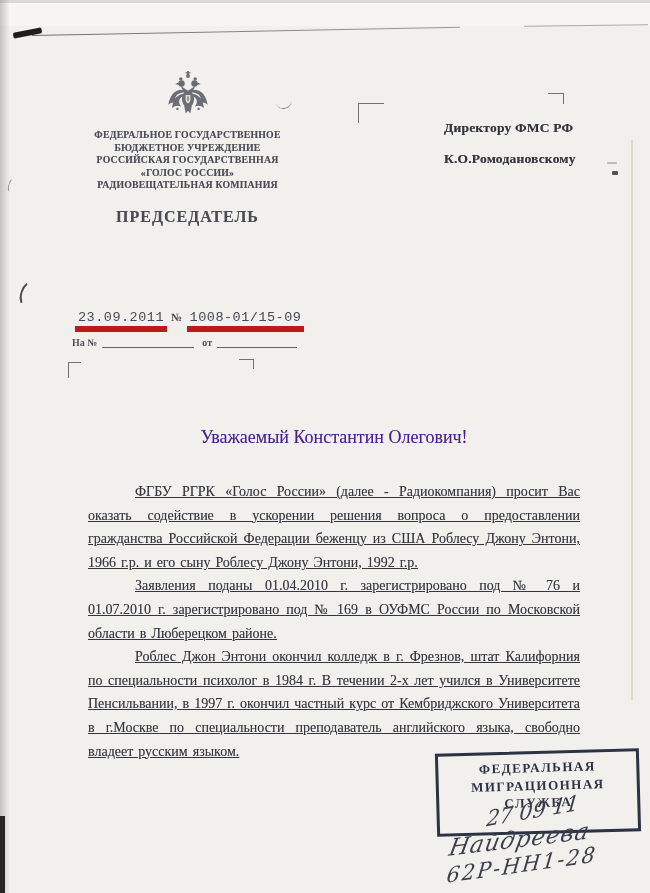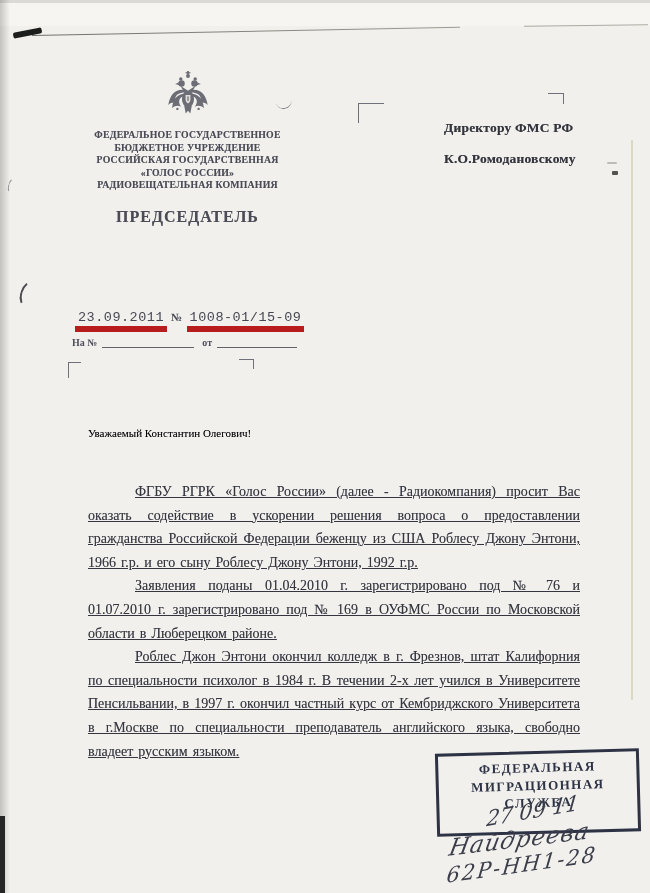--- a/index.html
+++ b/index.html
@@ -48,22 +48,22 @@
   .ref-row .nsign{font-family:"Liberation Serif",serif;font-size:11px;font-weight:bold;margin:0 4px;}
   .reply-row{position:absolute;left:72px;top:337px;font-size:10px;font-weight:bold;color:#4e4e5a;white-space:nowrap;}
   .reply-row .line{display:inline-block;border-bottom:1px solid #63636c;height:9px;vertical-align:bottom;}
   .reply-row .l1{width:92px;margin-left:5px;}
   .reply-row .l2{width:80px;margin-left:5px;}
   .reply-row .from{margin-left:8px;}
   
   .addressee{position:absolute;left:400px;top:112px;font-size:13.5px;font-weight:bold;
     line-height:31px;color:#33343e;letter-spacing:.2px;text-shadow:0 0 .4px rgba(50,50,62,.5);margin-left:44px;}
   
-  .salutation{position:absolute;left:88px;top:427px;width:492px;
-    font-size:11px;color:#000000;text-shadow:0 0 .4px rgba(50,50,62,.4);}
+  .salutation{position:absolute;left:88px;top:427px;width:492px;text-align:center;
+    font-size:18px;color:#4c1d95;text-shadow:0 0 .4px rgba(50,50,62,.4);}
   .body-text{position:absolute;left:88px;top:480px;width:492px;font-size:14px;line-height:23.6px;
     text-align:justify;color:#34353f;text-shadow:0 0 .4px rgba(50,50,62,.4);word-spacing:1.5px;}
   .body-text p{margin:0;text-indent:47px;text-decoration:underline;}
   
   .stamp{position:absolute;left:436px;top:751px;width:198px;height:72px;border:3px solid #2d3245;
     transform:rotate(-1.6deg);text-align:center;padding-top:5px;box-sizing:content-box;
     color:#2d3245;font-weight:bold;font-size:13px;line-height:17.5px;letter-spacing:1.5px;z-index:3;}
   
   .hw{position:absolute;color:#3b3e4a;font-style:italic;white-space:nowrap;z-index:4;
     font-family:"DejaVu Serif",serif;}

